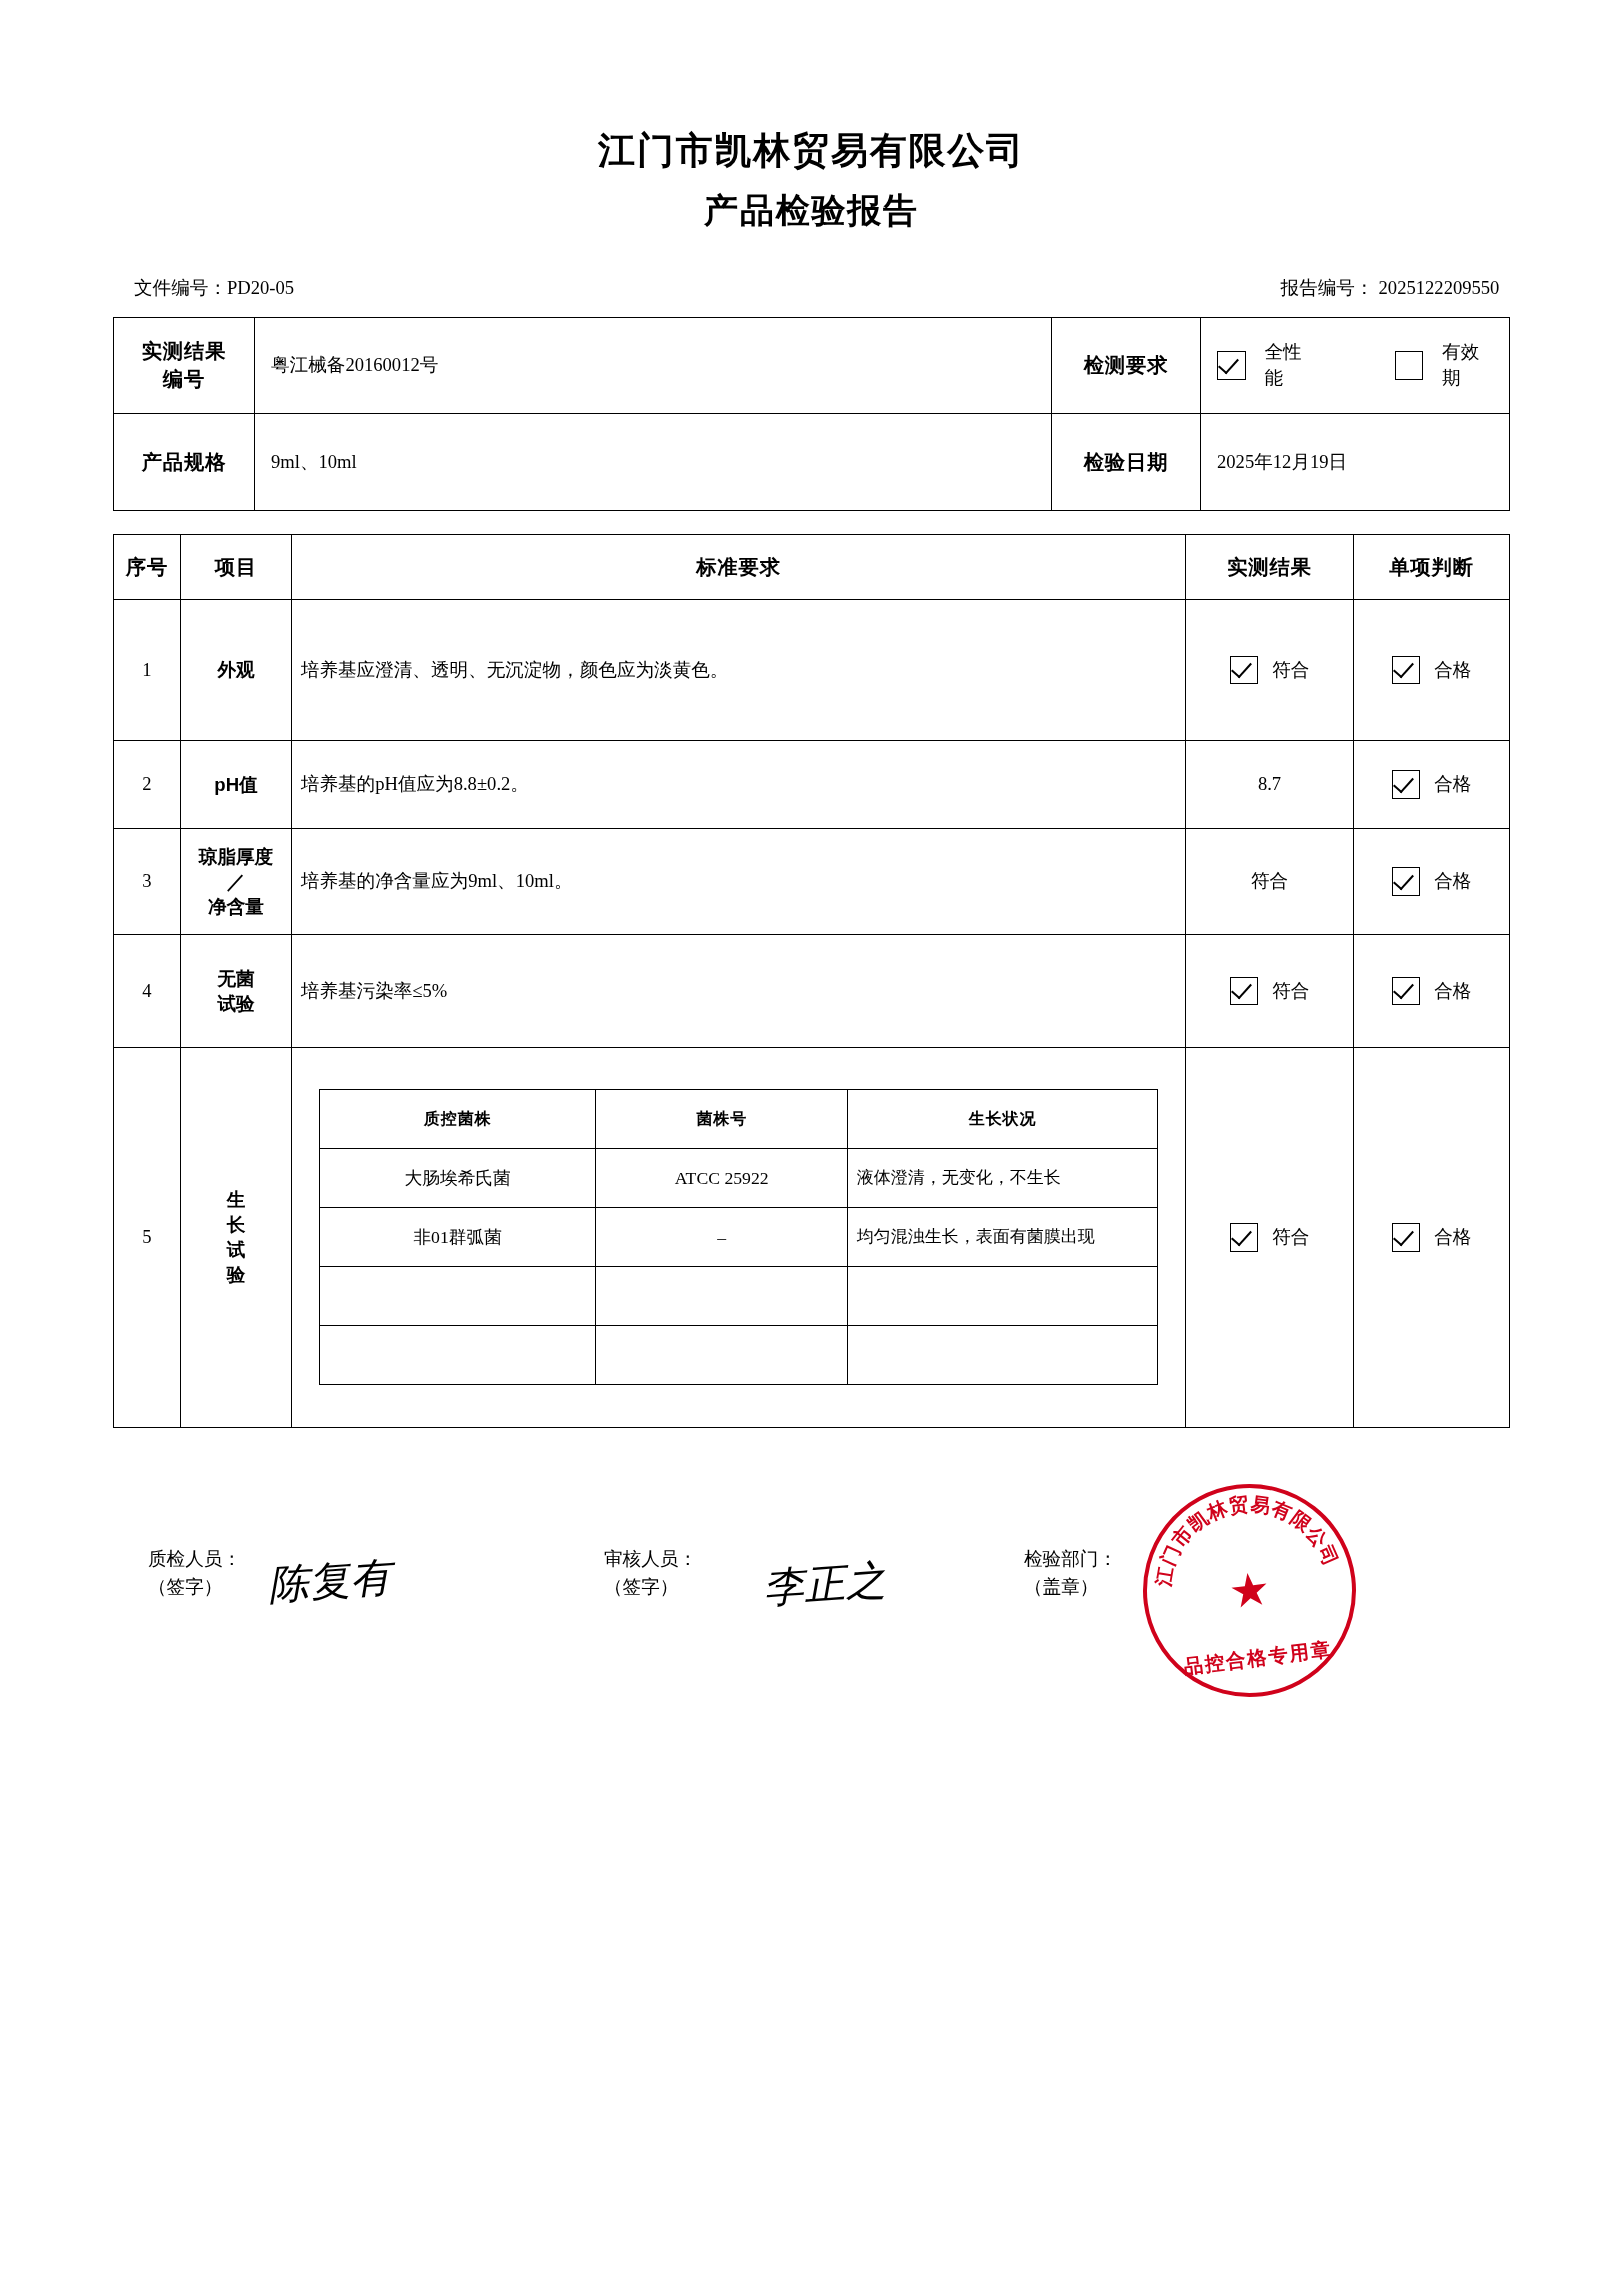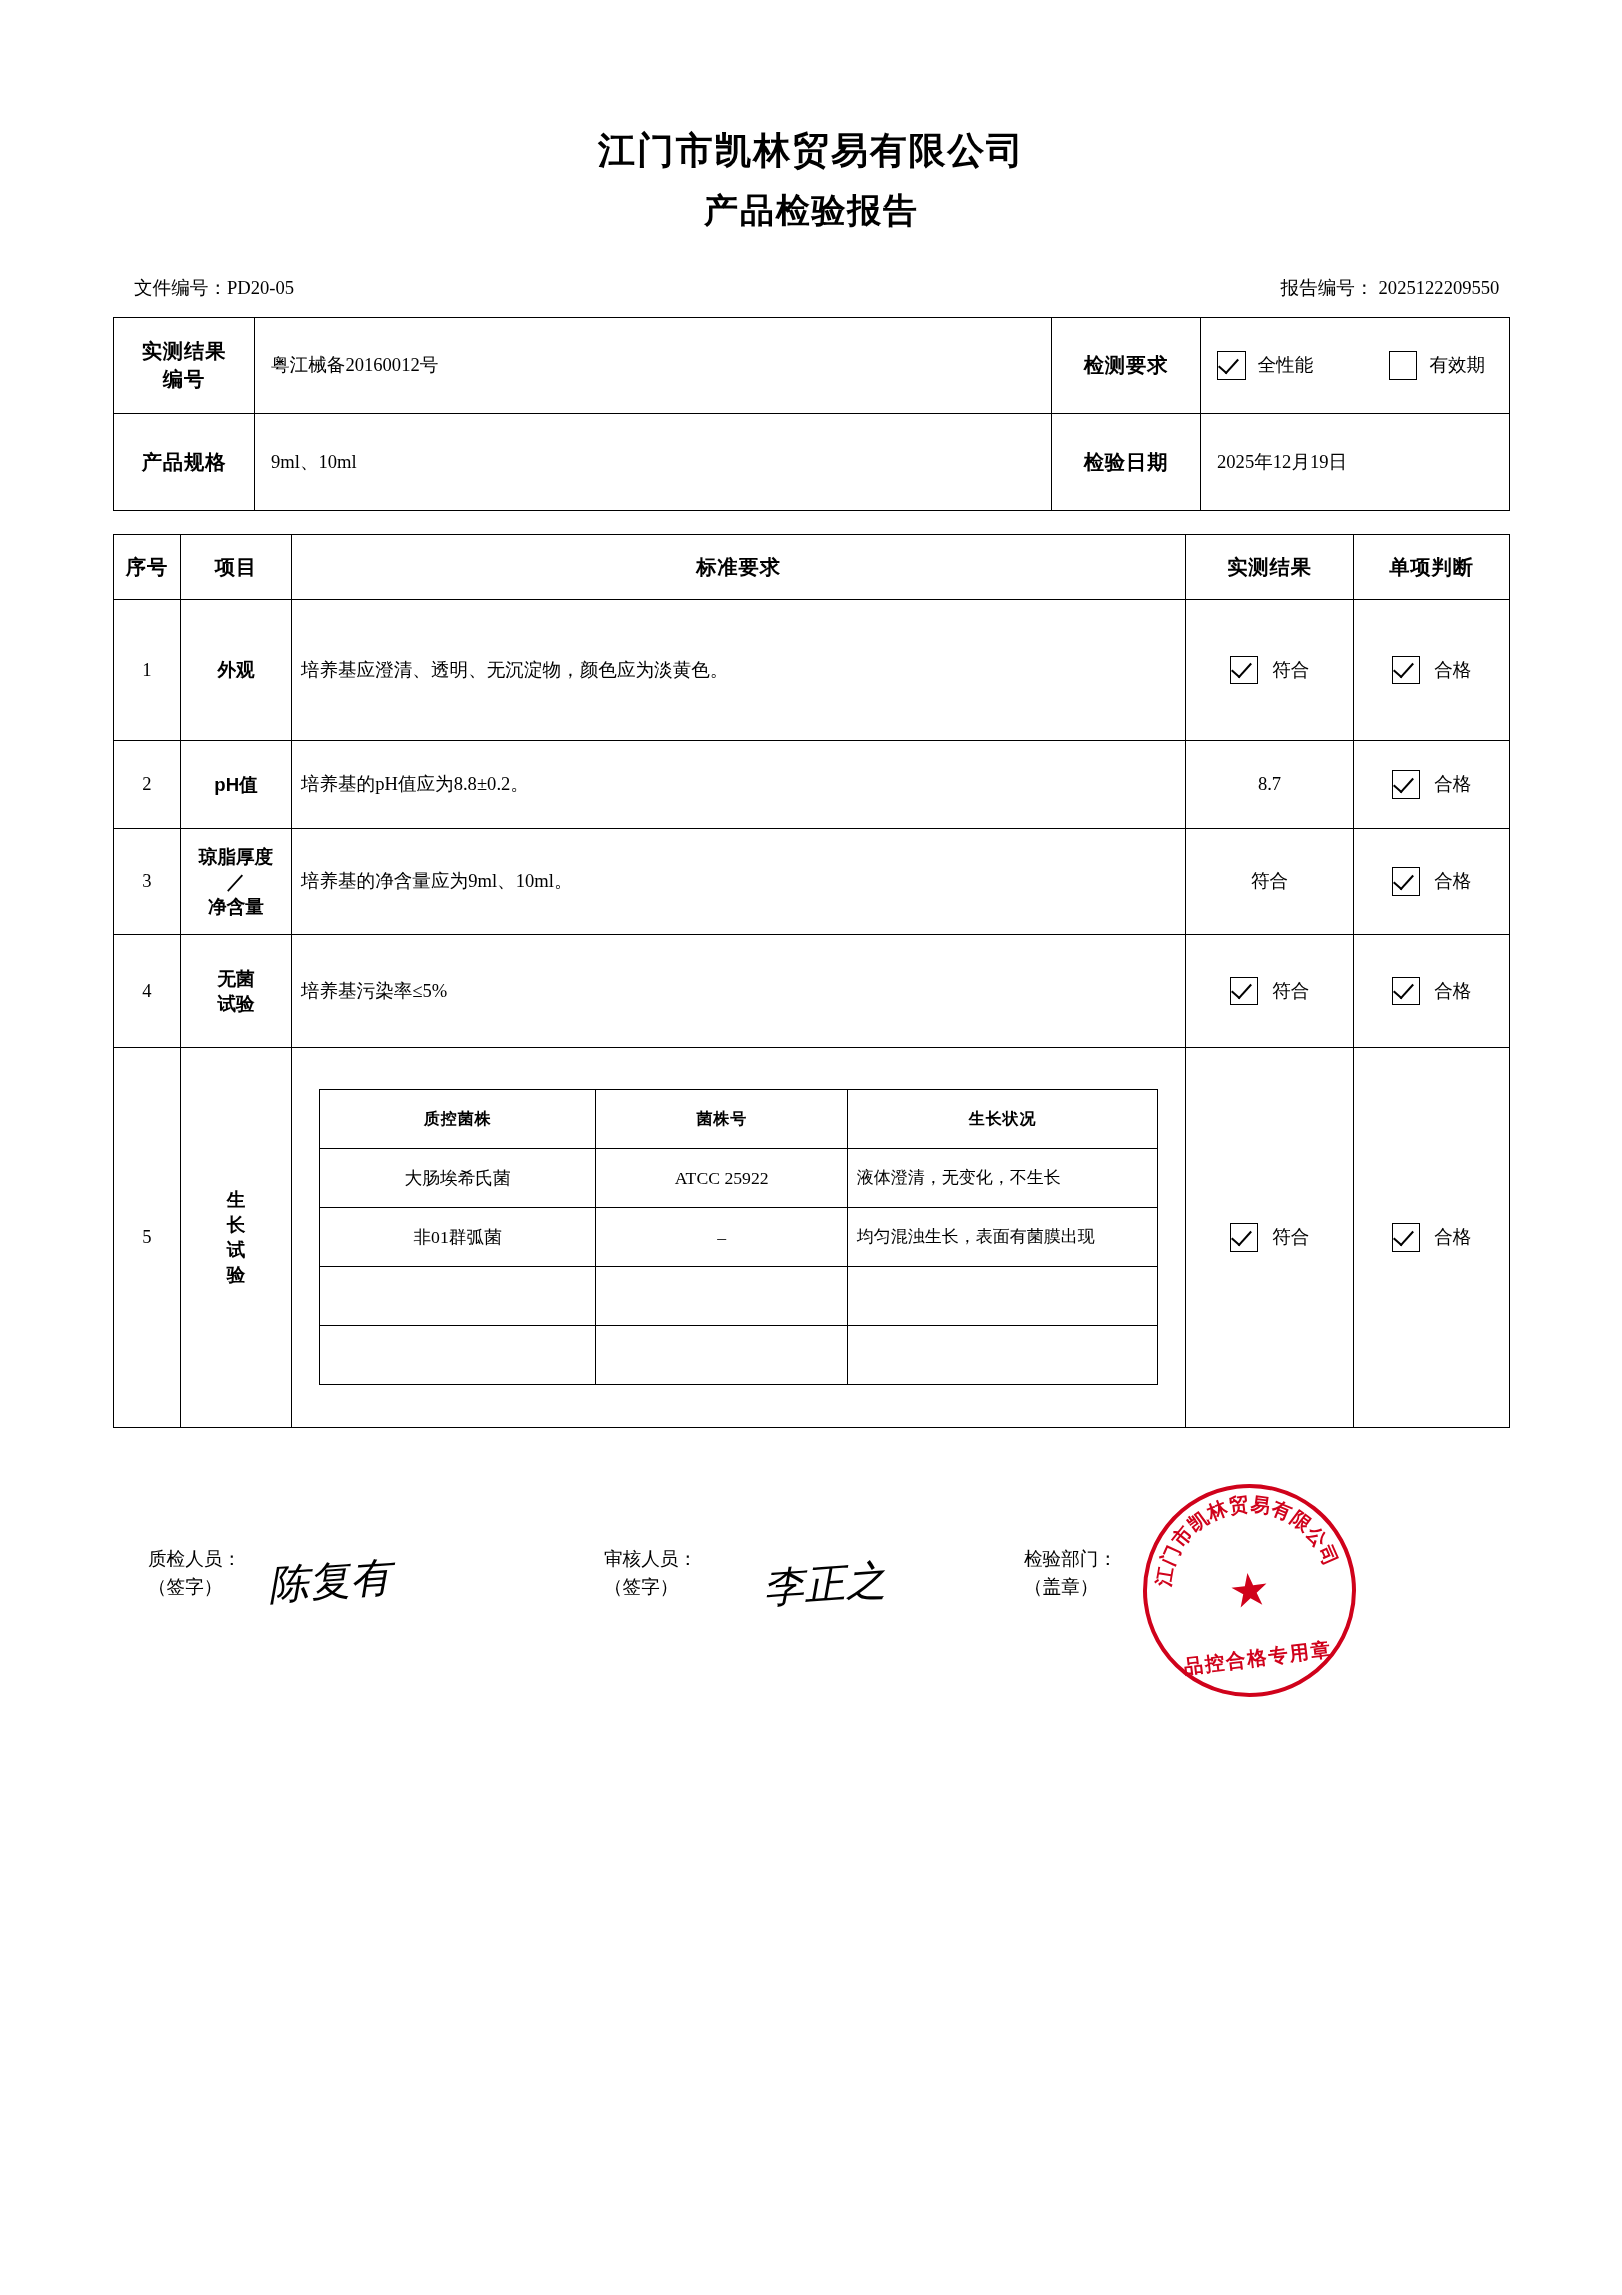--- a/index.html
+++ b/index.html
@@ -87,21 +87,21 @@
     padding-left: 16px;
   }
   .checkrow {
     display: flex;
     align-items: center;
     gap: 10.6px;
   }
   .checkrow .pair {
     display: flex;
     align-items: center;
-    gap: 12px;
+    gap: 19px;
   }
   .checkrow .pair + .pair {
     margin-left: 65px;
   }
   .chk {
     display: inline-block;
     width: 26.5px;
     height: 26.5px;
     border: 1.8px solid #000;
     position: relative;

